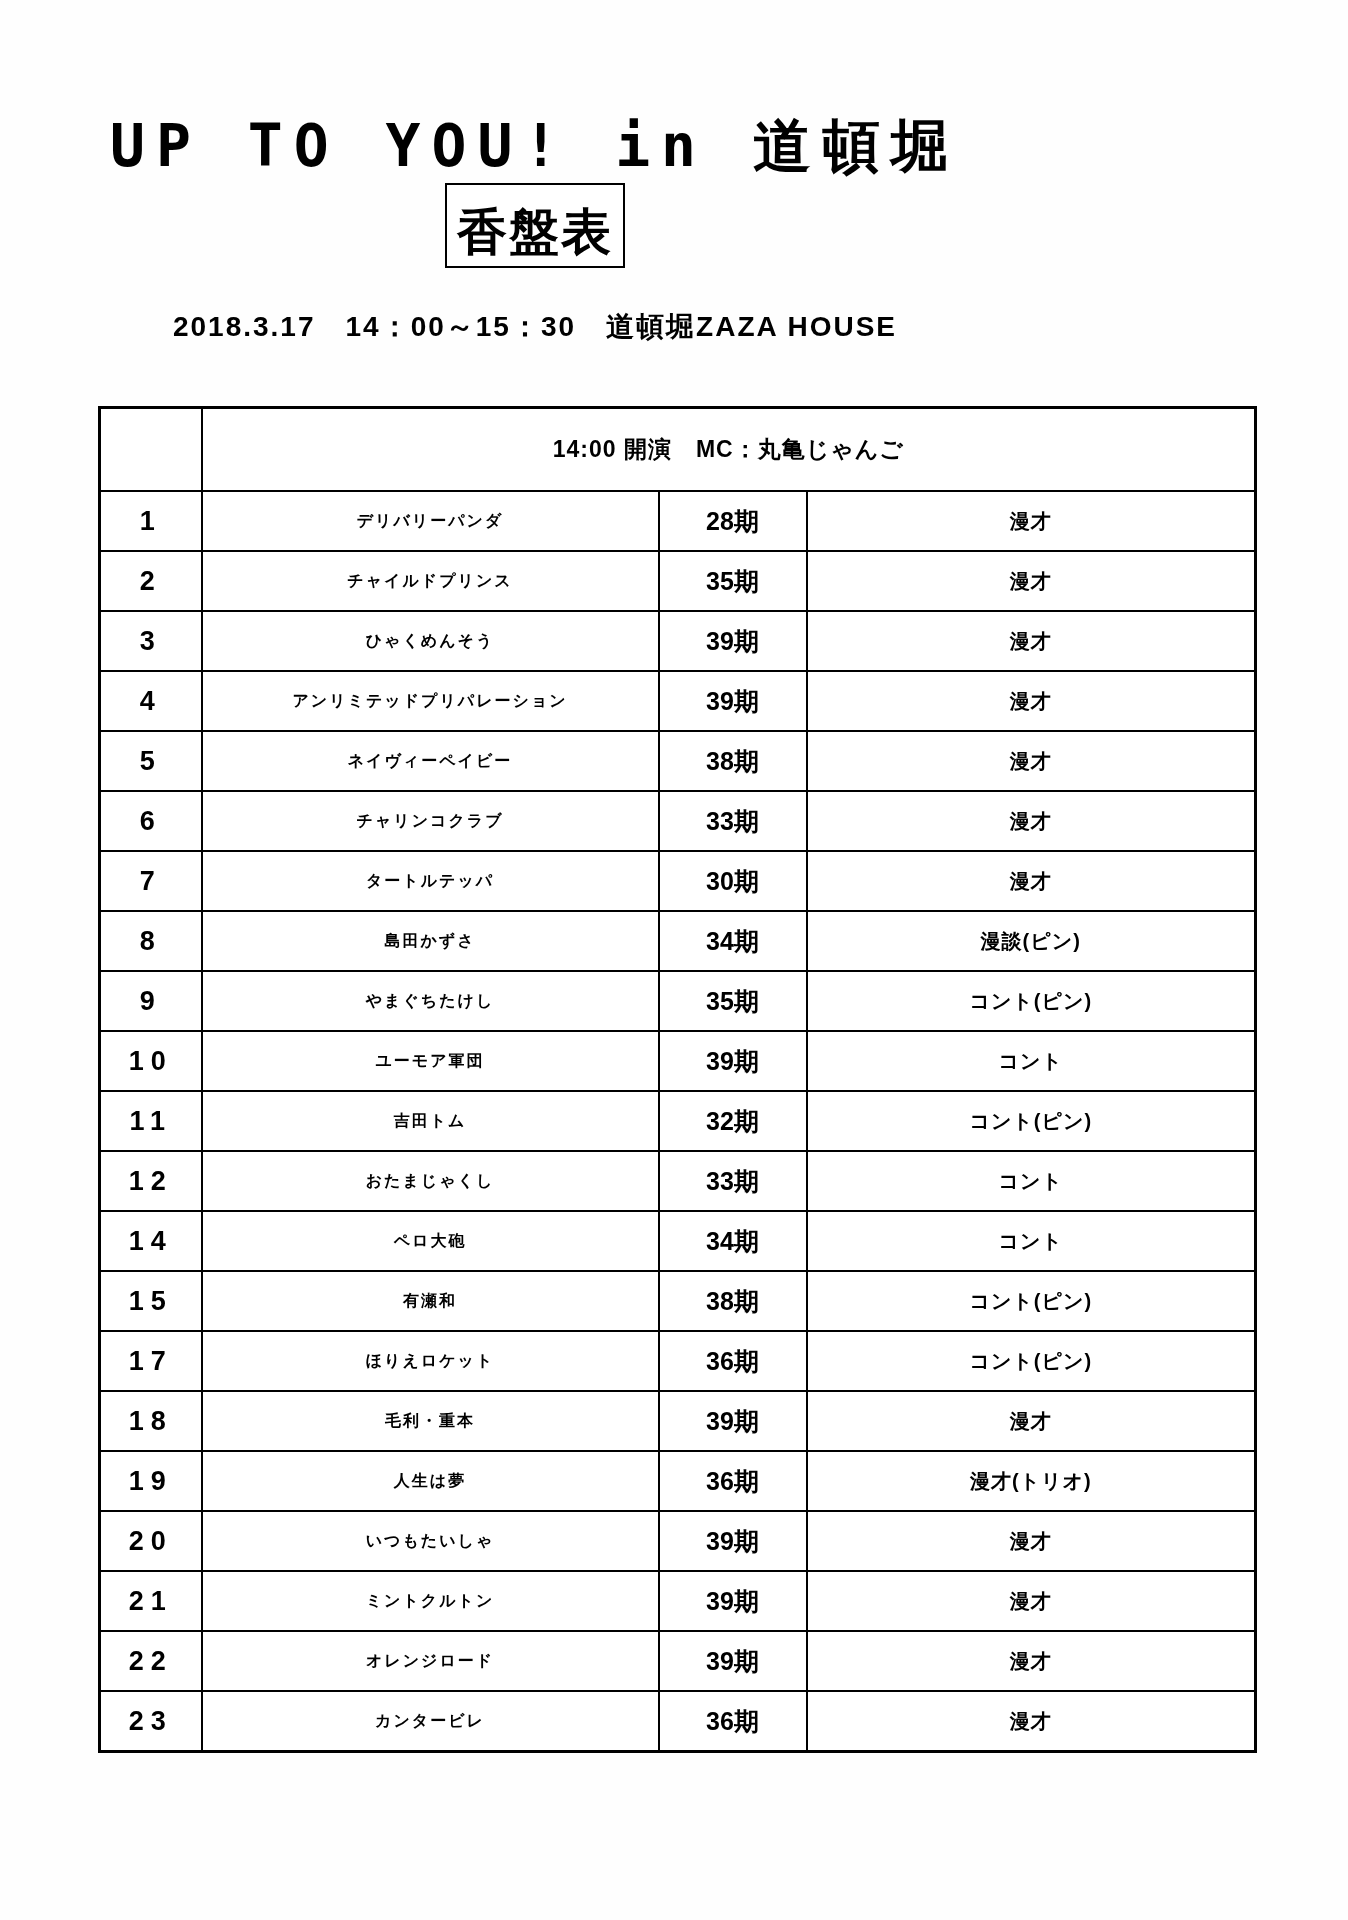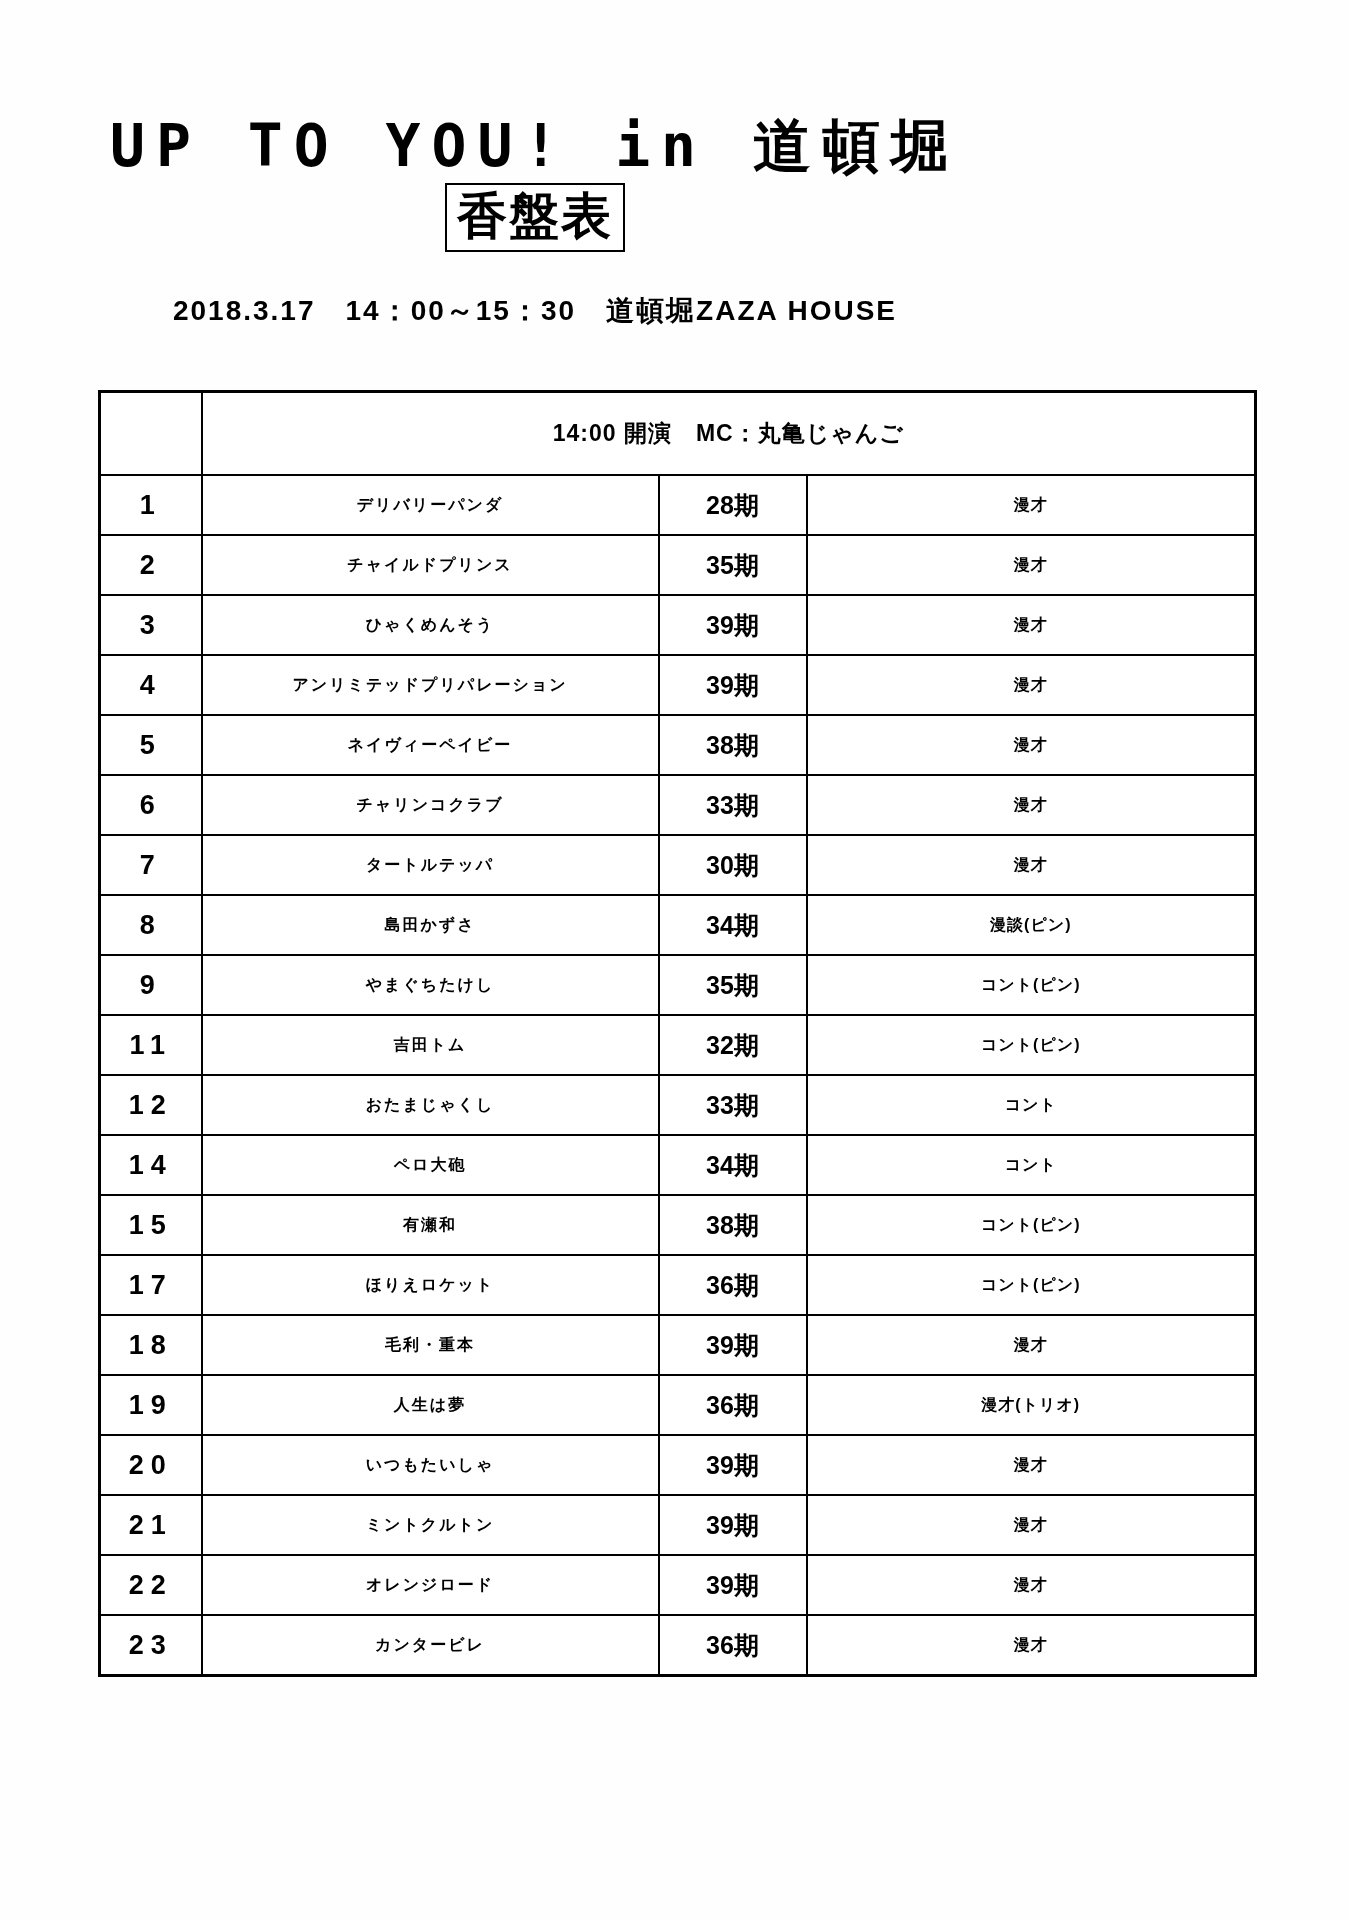--- a/index.html
+++ b/index.html
@@ -33,21 +33,21 @@
     letter-spacing: 11px;
     line-height: 1.05;
     white-space: nowrap;
   }
   .subtitle-wrap {
     margin-top: 6px;
   }
   .subtitle {
     display: inline-block;
     border: 2px solid #000;
-    padding: 4px 10px 6px 10px;
+    padding: 20px 10px 6px 10px;
     font-size: 50px;
     font-weight: bold;
     letter-spacing: 2px;
     line-height: 1.1;
     background: #fff;
   }
   .dateline {
     margin-top: 40px;
     font-size: 28px;
     font-weight: bold;
@@ -86,21 +86,21 @@
     letter-spacing: 7px;
   }
   td.cell-name {
     font-size: 16px;
     letter-spacing: 2px;
   }
   td.cell-term {
     font-size: 25px;
   }
   td.cell-style {
-    font-size: 16px;
+    font-size: 20px;
     letter-spacing: 1px;
   }
 </style>
 </head>
 <body>
 
 <div class="page">
 
   <div class="header-block">
     <div class="title">UP TO YOU! in 道頓堀</div>
@@ -170,20 +170,26 @@
           <td class="cell-term">34期</td>
           <td class="cell-style">漫談(ピン)</td>
         </tr>
         <tr class="act-row">
           <td class="cell-no">9</td>
           <td class="cell-name">やまぐちたけし</td>
           <td class="cell-term">35期</td>
           <td class="cell-style">コント(ピン)</td>
         </tr>
         <tr class="act-row">
+          <td class="cell-no">10</td>
+          <td class="cell-name">ユーモア軍団</td>
+          <td class="cell-term">39期</td>
+          <td class="cell-style">コント</td>
+        </tr>
+        <tr class="act-row">
           <td class="cell-no">11</td>
           <td class="cell-name">吉田トム</td>
           <td class="cell-term">32期</td>
           <td class="cell-style">コント(ピン)</td>
         </tr>
         <tr class="act-row">
           <td class="cell-no">12</td>
           <td class="cell-name">おたまじゃくし</td>
           <td class="cell-term">33期</td>
           <td class="cell-style">コント</td>

